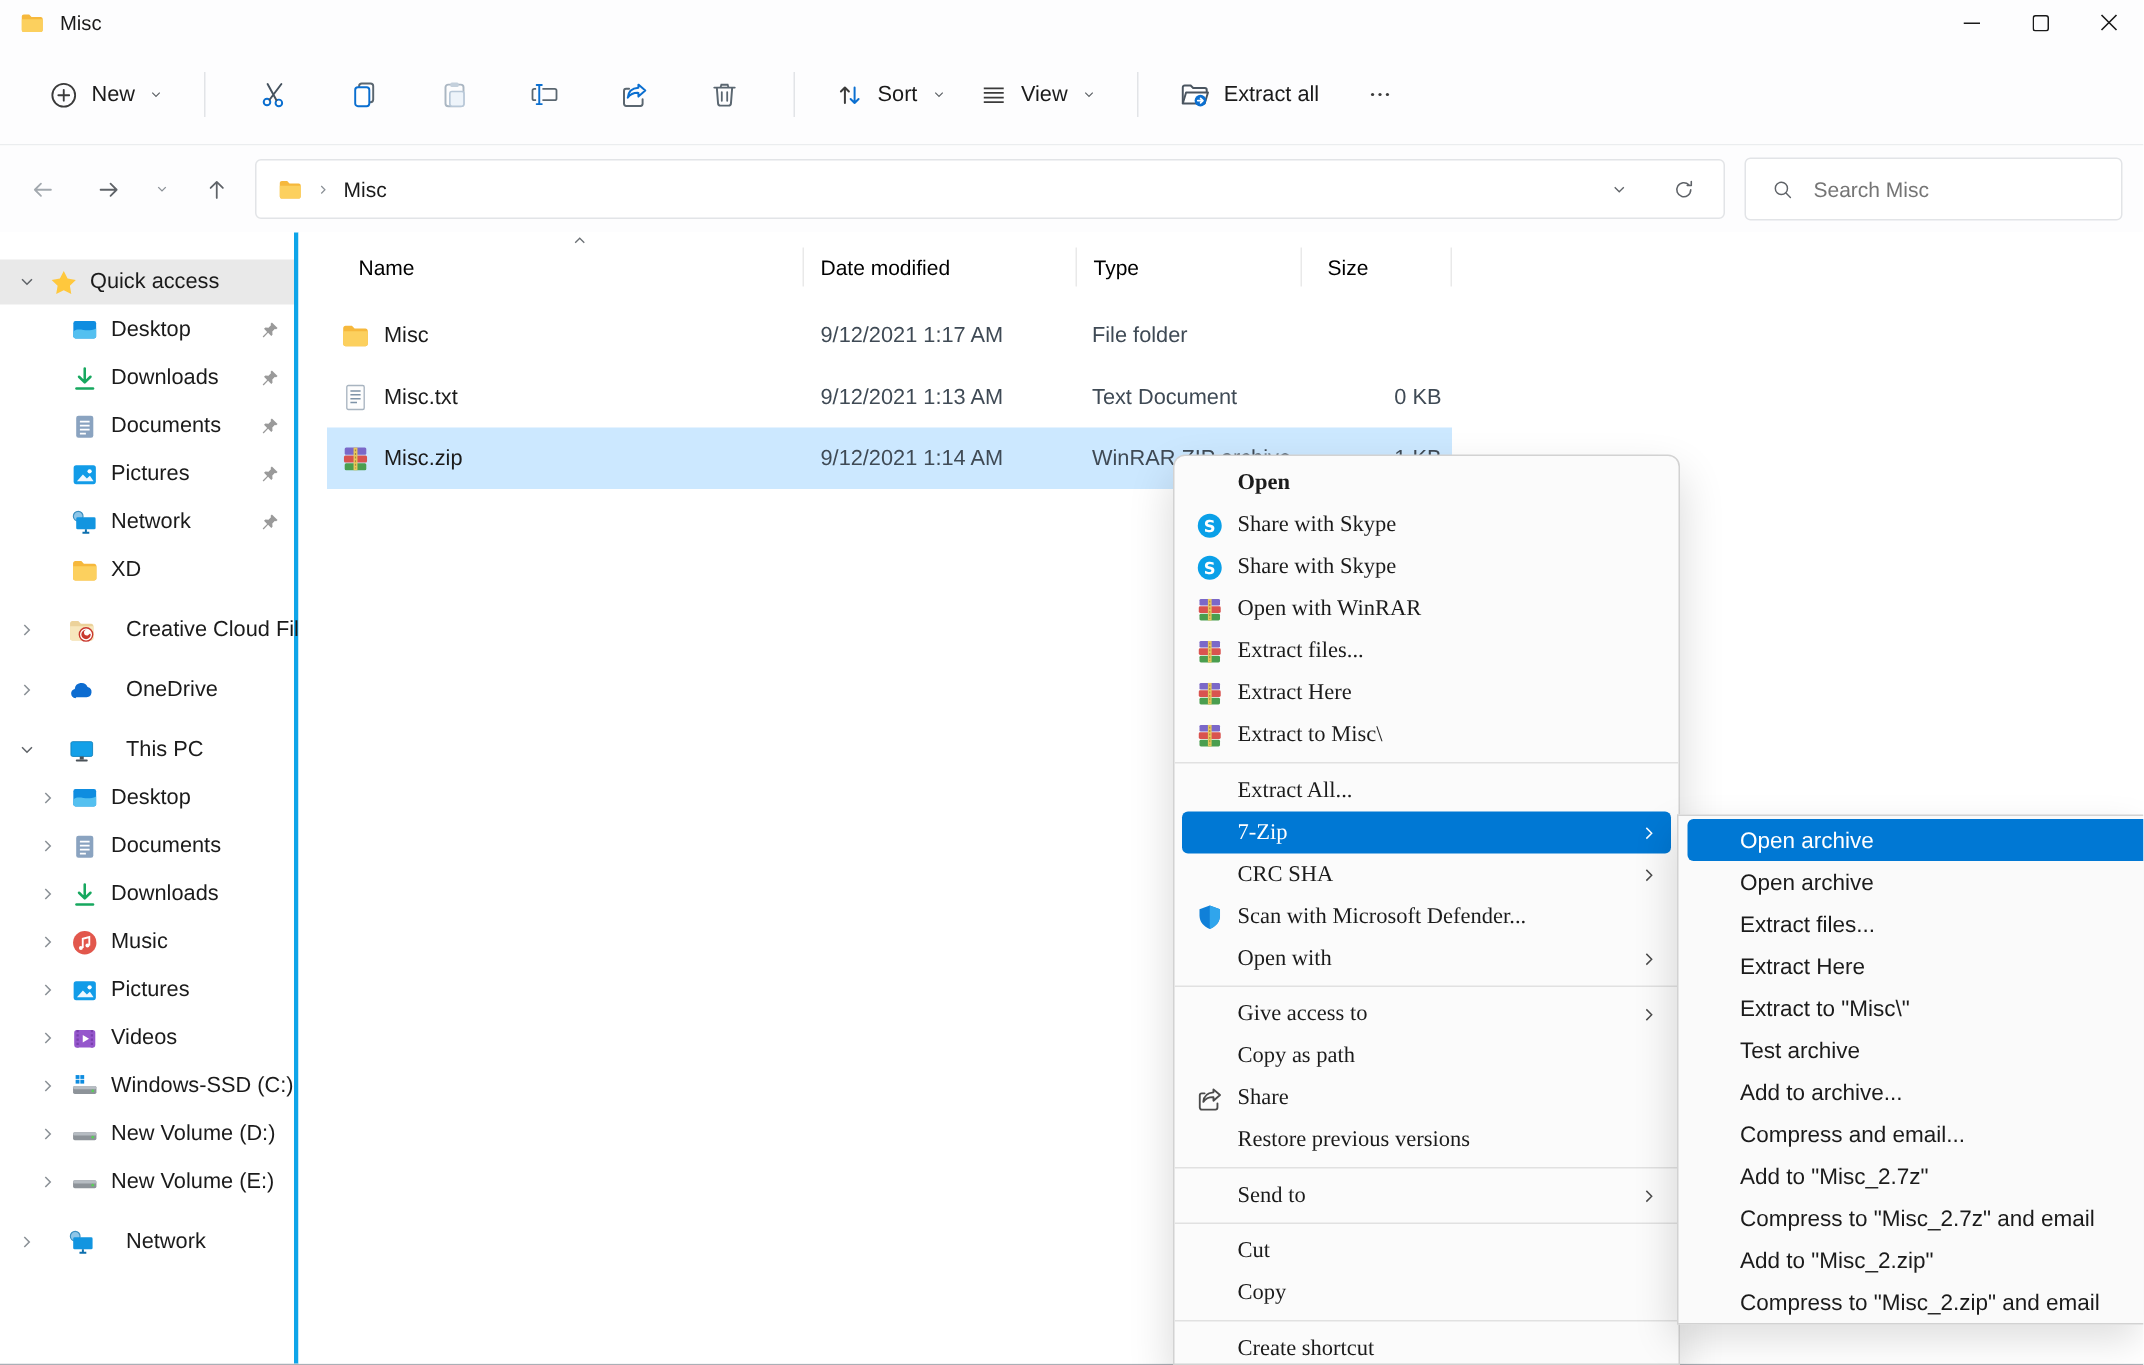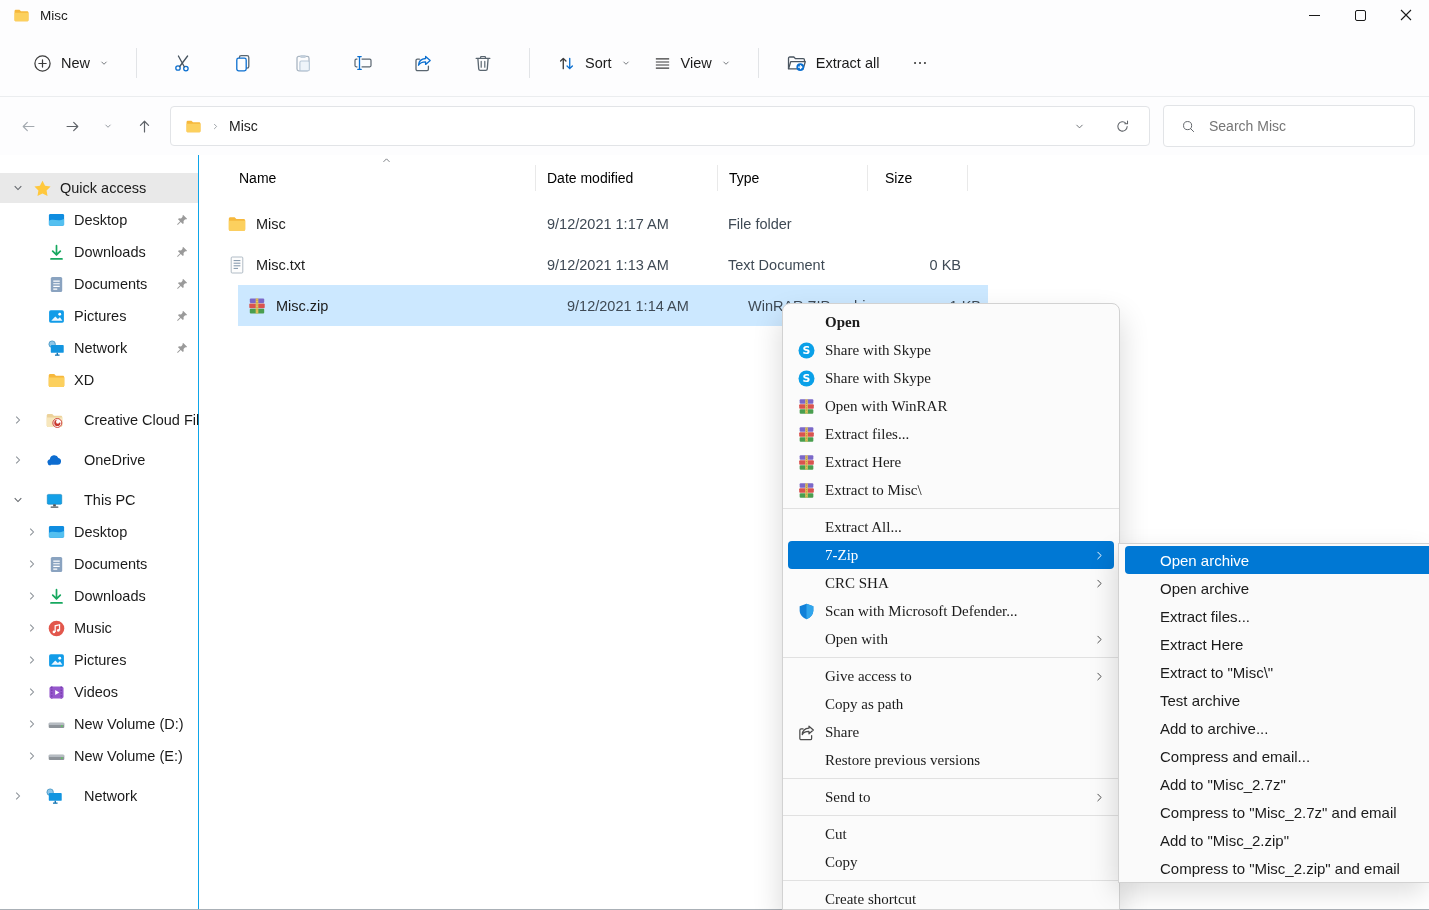--- a/index.html
+++ b/index.html
@@ -33,41 +33,41 @@
   .addr-path{font-size:14px;}
   .addr-spacer{flex:1;}
   .addr-btn{width:34px;height:34px;display:flex;align-items:center;justify-content:center;}
   .searchbox{width:252px;height:42px;box-sizing:border-box;border:1px solid #e2e4e7;border-radius:4px;background:#fff;
              display:flex;align-items:center;gap:11px;padding:0 8px 0 17px;margin-left:13px;}
   .search-input{border:none;outline:none;flex:1;font-size:14px;font-family:inherit;color:#8b5cf6;background:transparent;}
   .search-input::placeholder{color:#757575;}
 
   
   .content{position:absolute;top:155px;left:0;right:0;bottom:0;display:flex;background:#fff;}
-  .sidebar{width:199px;box-sizing:border-box;border-right:1px solid #0ea5e9;padding-top:18px;flex:none;}
+  .sidebar{width:199px;box-sizing:border-box;border-right:3px solid #0ea5e9;padding-top:18px;flex:none;}
   .side-row{height:30px;margin-bottom:2px;display:flex;align-items:center;font-size:14.5px;padding-left:12px;}
   .side-row.d1{padding-left:26px;}
   .side-row.gap{margin-top:10px;gap:12px;}
   .side-row.selected{background:#e9e9e9;}
   .chev{width:20px;flex:none;display:flex;align-items:center;}
   .side-icon{width:20px;height:20px;margin-right:8px;flex:none;}
   .side-icon svg{width:19px;height:19px;}
   .side-label{white-space:nowrap;}
   .pin{margin-left:auto;margin-right:9px;}
 
   .main{flex:1;position:relative;background:#fff;}
   .file-header{position:absolute;top:8px;left:20px;display:flex;height:30px;align-items:center;
                font-size:14px;color:#000000;}
   .fh-cell{box-sizing:border-box;border-right:1px solid #e9e9e9;height:26px;display:flex;align-items:center;padding-left:11px;}
   .fh-cell.first{padding-left:20px;}
   .fh-cell.size{padding-left:17px;}
   .sort-caret{position:absolute;left:182px;top:0px;color:#5f6368;}
   .file-rows{position:absolute;left:0;top:0;right:0;bottom:0;}
   .file-row{position:absolute;left:19px;width:750px;height:41px;display:flex;align-items:center;font-size:14.5px;}
-  .file-row.selected{background:#cce8ff;margin-left:20px;}
+  .file-row.selected{background:#cce8ff;}
   .fc{box-sizing:border-box;}
   .fc.name{width:318px;display:flex;align-items:center;padding-left:9px;}
   .fc.name .icon{width:20px;height:20px;margin-right:9px;}
   .fc.name .icon svg{width:20px;height:20px;}
   .fc.date{width:182px;padding-left:11px;color:#3f4a55;}
   .fc.type{width:150px;padding-left:10px;color:#3f4a55;}
   .fc.size{width:100px;padding-right:7px;text-align:right;color:#3f4a55;}
 
   
   .ctx{position:absolute;left:782px;top:303px;width:338px;height:607px;box-sizing:border-box;
@@ -547,20 +547,43 @@
             </span>
           </span>
           <span class="icon side-icon">
             <svg viewBox="0 0 20 20" width="19" height="19">
               <rect x="2.6" y="3.8" width="14.8" height="12.4" rx="2" fill="#9557cc"></rect>
               <path d="M5 3.8v12.4M15 3.8v12.4" stroke="#7a3fae" stroke-width="1.6" stroke-dasharray="1.6 1.4"></path>
               <path d="M8.6 7.4l4.4 2.6-4.4 2.6z" fill="#fff"></path>
             </svg>
           </span>
           <span class="side-label">Videos</span>
+        </div>
+        <div class="side-row d1">
+          <span class="chev">
+            <span class="icon">
+              <svg width="12" height="12" viewBox="0 0 20 20">
+                <path d="M7 4.5l5.5 5.5L7 15.5" fill="none" stroke="#8a9096" stroke-width="1.7"></path>
+              </svg>
+            </span>
+          </span>
+          <span class="icon side-icon">
+            <svg viewBox="0 0 20 20" width="19" height="19">
+              <g fill="#0f8de0">
+                <rect x="3.6" y="1.8" width="2.7" height="2.7"></rect>
+                <rect x="6.9" y="1.8" width="2.7" height="2.7"></rect>
+                <rect x="3.6" y="5.1" width="2.7" height="2.7"></rect>
+                <rect x="6.9" y="5.1" width="2.7" height="2.7"></rect>
+              </g>
+              <rect x="1.8" y="9.4" width="16.4" height="5.6" rx="1.2" fill="#8d9399"></rect>
+              <rect x="1.8" y="9.4" width="16.4" height="2.3" rx="1.1" fill="#b6bcc2"></rect>
+              <circle cx="15.6" cy="12.9" r=".95" fill="#58d058"></circle>
+            </svg>
+          </span>
+          <span class="side-label">Windows-SSD (C:)</span>
         </div>
         <div class="side-row d1">
           <span class="chev">
             <span class="icon">
               <svg width="12" height="12" viewBox="0 0 20 20">
                 <path d="M7 4.5l5.5 5.5L7 15.5" fill="none" stroke="#8a9096" stroke-width="1.7"></path>
               </svg>
             </span>
           </span>
           <span class="icon side-icon">

